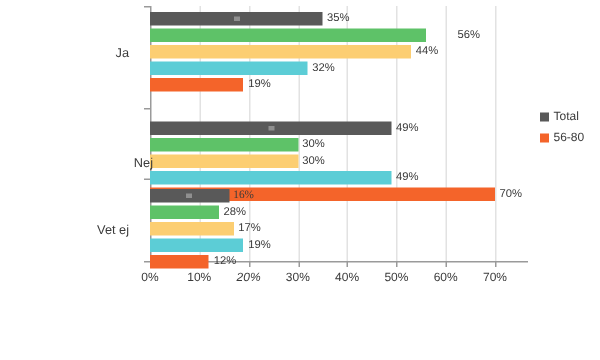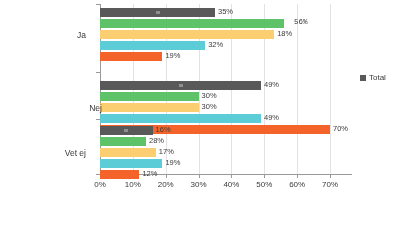--- a/index.html
+++ b/index.html
@@ -170,25 +170,25 @@
 
   <div id="plot">
       <div class="cat-group">
         <div class="bar-row" style="top: 8px; left: 100px; width: 270px;">
           <div class="bar" style="width: 115px; background: rgb(89, 89, 89);"></div>
           <div class="bar-marker" style="left: 55.5px;"></div>
           <div class="bar-label" style="left: 118px;">35%</div>
         </div>
         <div class="bar-row" style="top: 19px; left: 100px; width: 270px;">
           <div class="bar" style="width: 184px; background: rgb(94, 194, 104);"></div>
-          <div class="bar-label" style="left: 194px; font-family: Liberation Mono, monospace;">56%</div>
+          <div class="bar-label" style="left: 205px;">56%</div>
         </div>
         <div class="bar-row" style="top: 30px; left: 100px; width: 270px;">
           <div class="bar" style="width: 174.143px; background: rgb(252, 206, 114);"></div>
-          <div class="bar-label" style="left: 177.143px;">18%</div>
+          <div class="bar-label" style="left: 177.143px;">44%</div>
         </div>
         <div class="bar-row" style="top: 41px; left: 100px; width: 270px;">
           <div class="bar" style="width: 105.143px; background: rgb(92, 205, 214);"></div>
           <div class="bar-label" style="left: 108.143px;">32%</div>
         </div>
         <div class="bar-row" style="top: 52px; left: 100px; width: 270px;">
           <div class="bar" style="width: 62.4286px; background: rgb(244, 100, 42);"></div>
           <div class="bar-label" style="left: 65.4286px;">19%</div>
         </div>
       </div>
@@ -209,21 +209,21 @@
         <div class="bar-row" style="top: 114px; left: 100px; width: 270px;">
           <div class="bar" style="width: 161px; background: rgb(92, 205, 214);"></div>
           <div class="bar-label" style="left: 164px;">49%</div>
         </div>
         <div class="bar-row" style="top: 125px; left: 100px; width: 270px;">
           <div class="bar" style="width: 230px; background: rgb(244, 100, 42);"></div>
           <div class="bar-label" style="left: 233px;">70%</div>
         </div>
       </div>
       <div class="cat-group">
-        <div class="bar-row" style="top: 126px; left: 100px; width: 270px;">
+        <div class="bar-row" style="top: 126px; left: 100px; width: 270px; font-family: Liberation Serif, serif;">
           <div class="bar" style="width: 52.5714px; background: rgb(89, 89, 89);"></div>
           <div class="bar-marker" style="left: 24.2857px;"></div>
           <div class="bar-label" style="left: 55.5714px;">16%</div>
         </div>
         <div class="bar-row" style="top: 137px; left: 100px; width: 270px;">
           <div class="bar" style="width: 46px; background: rgb(94, 194, 104);"></div>
           <div class="bar-label" style="left: 49px;">28%</div>
         </div>
         <div class="bar-row" style="top: 148px; left: 100px; width: 270px;">
           <div class="bar" style="width: 55.8571px; background: rgb(252, 206, 114);"></div>
@@ -244,23 +244,27 @@
       <div class="cat-label" style="top: 29.5px;">Ja</div>
       <div class="cat-label" style="top: 102.5px; padding-left: 16px;">Nej</div>
       <div class="cat-label" style="top: 147.5px;">Vet ej</div>
     </div>
 
   <div class="legend" id="legend">
       <div class="legend-item">
         <span class="legend-swatch" style="background: rgb(89, 89, 89);"></span>
         <span class="legend-text">Total</span>
       </div>
+      <div class="legend-item">
+        <span class="legend-swatch" style="background: rgb(244, 100, 42);"></span>
+        <span class="legend-text">56-80</span>
+      </div>
     </div>
 
 <div class="xtick-label" style="left: 100px;">0%</div>
     <div class="xtick-label" style="left: 132.857px;">10%</div>
-    <div class="xtick-label" style="left: 165.714px;">20%</div>
+    <div class="xtick-label" style="left: 165.714px; font-style: italic;">20%</div>
     <div class="xtick-label" style="left: 198.571px;">30%</div>
     <div class="xtick-label" style="left: 231.429px;">40%</div>
     <div class="xtick-label" style="left: 264.286px;">50%</div>
     <div class="xtick-label" style="left: 297.143px;">60%</div>
     <div class="xtick-label" style="left: 330px;">70%</div>
   </div>
 
 </body></html>

